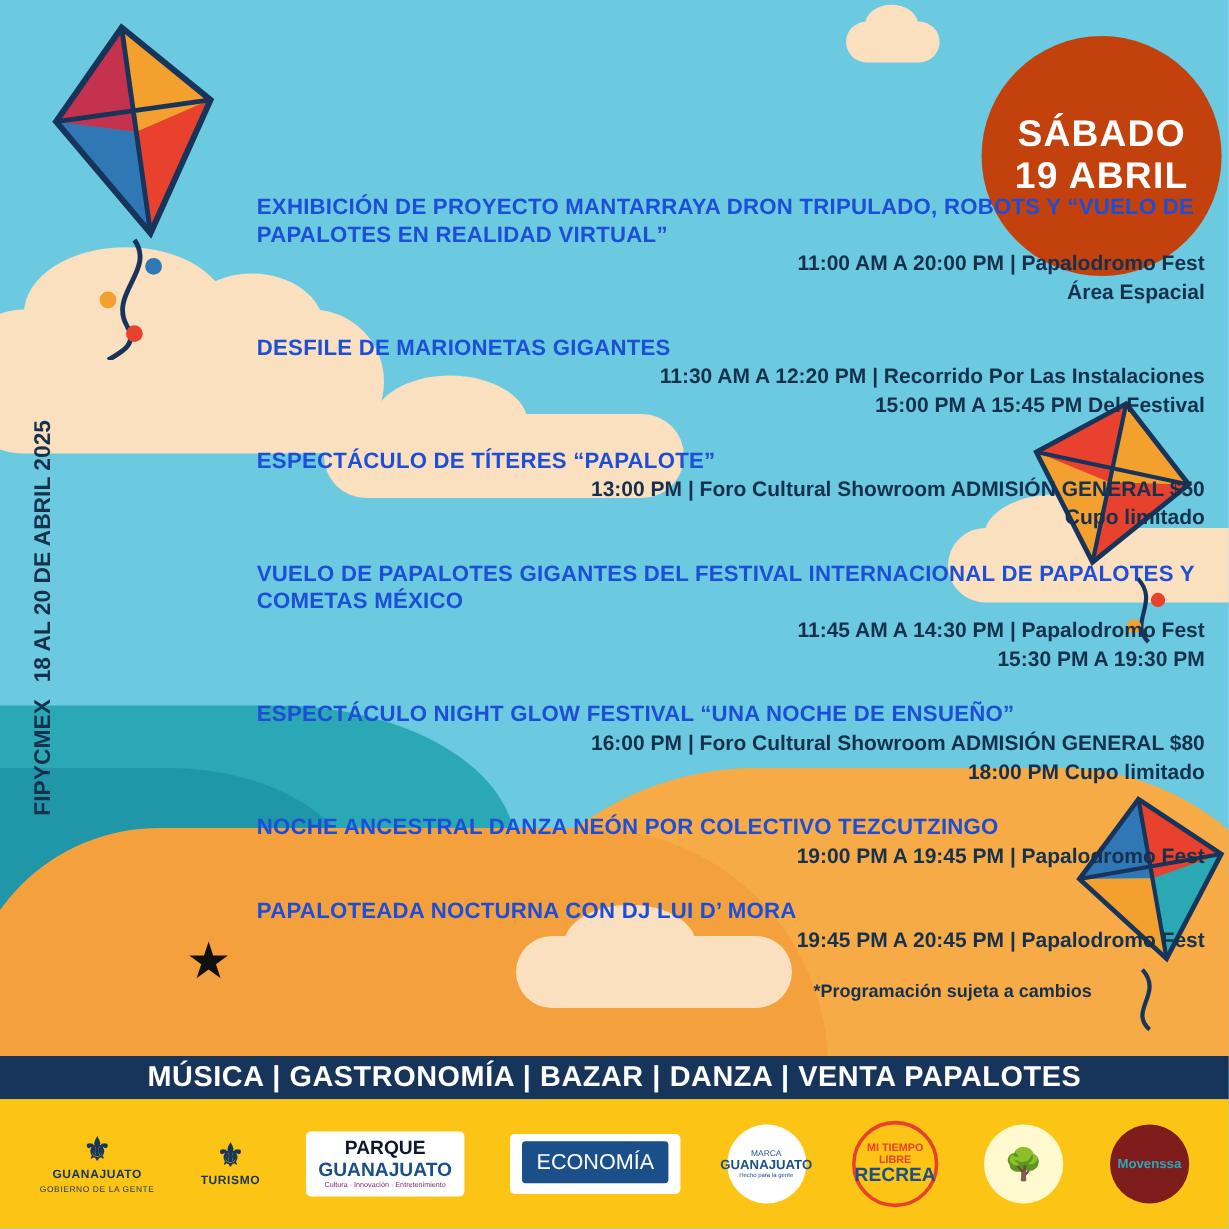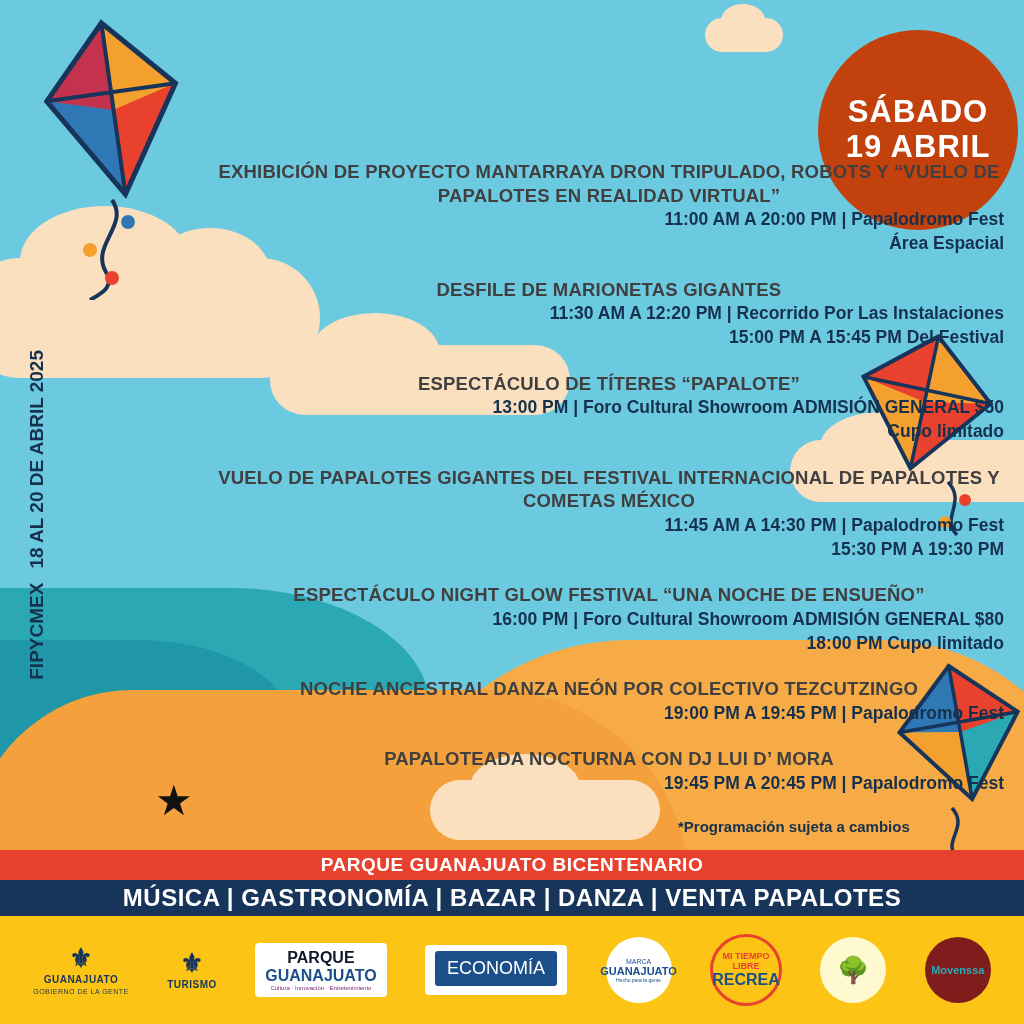--- a/index.html
+++ b/index.html
@@ -67,23 +67,22 @@
   .title {
     position:absolute; left:228px; top:62px;
     font-size:66px; font-weight:bold; color:#1c4f7c;
     letter-spacing:1px;
   }
 
   
   .program { position:absolute; left:214px; top:160px; width:790px; }
   .event { margin-bottom:22px; }
   .ev-title {
-    color:#404040; font-size:18.5px; font-weight:bold; line-height:1.28;
+    color:#1d4ed8; font-size:18.5px; font-weight:bold; line-height:1.28;
     letter-spacing:.2px;
-    text-align:center;
   }
   .ev-line {
     color:#16314d; font-size:17.5px; font-weight:bold; line-height:1.38;text-align:right;
   }
 
   .star {
     position:absolute; left:155px; top:780px; font-size:42px; color:#111111;
     line-height:1;
   }
 
@@ -247,21 +246,20 @@
 
   <div class="star">★</div>
 
   <div class="disclaimer">*Programación sujeta a cambios</div>
 
   <div class="side-text">
     <span class="sl1">18 AL 20 DE ABRIL 2025</span>
     <span class="sl2">FIPYCMEX</span>
   </div>
 
-  <div class="bar-red">PARQUE GUANAJUATO BICENTENARIO</div>
   <div class="bar-navy">MÚSICA  |  GASTRONOMÍA | BAZAR | DANZA | VENTA PAPALOTES</div>
 
   <div class="bar-yellow">
     <div class="logo">
       <div class="mark">⚜</div>
       <div class="lbl">GUANAJUATO</div>
       <div class="lbl" style="font-size:7px;font-weight:normal;">GOBIERNO DE LA GENTE</div>
     </div>
     <div class="logo">
       <div class="mark">⚜</div>

